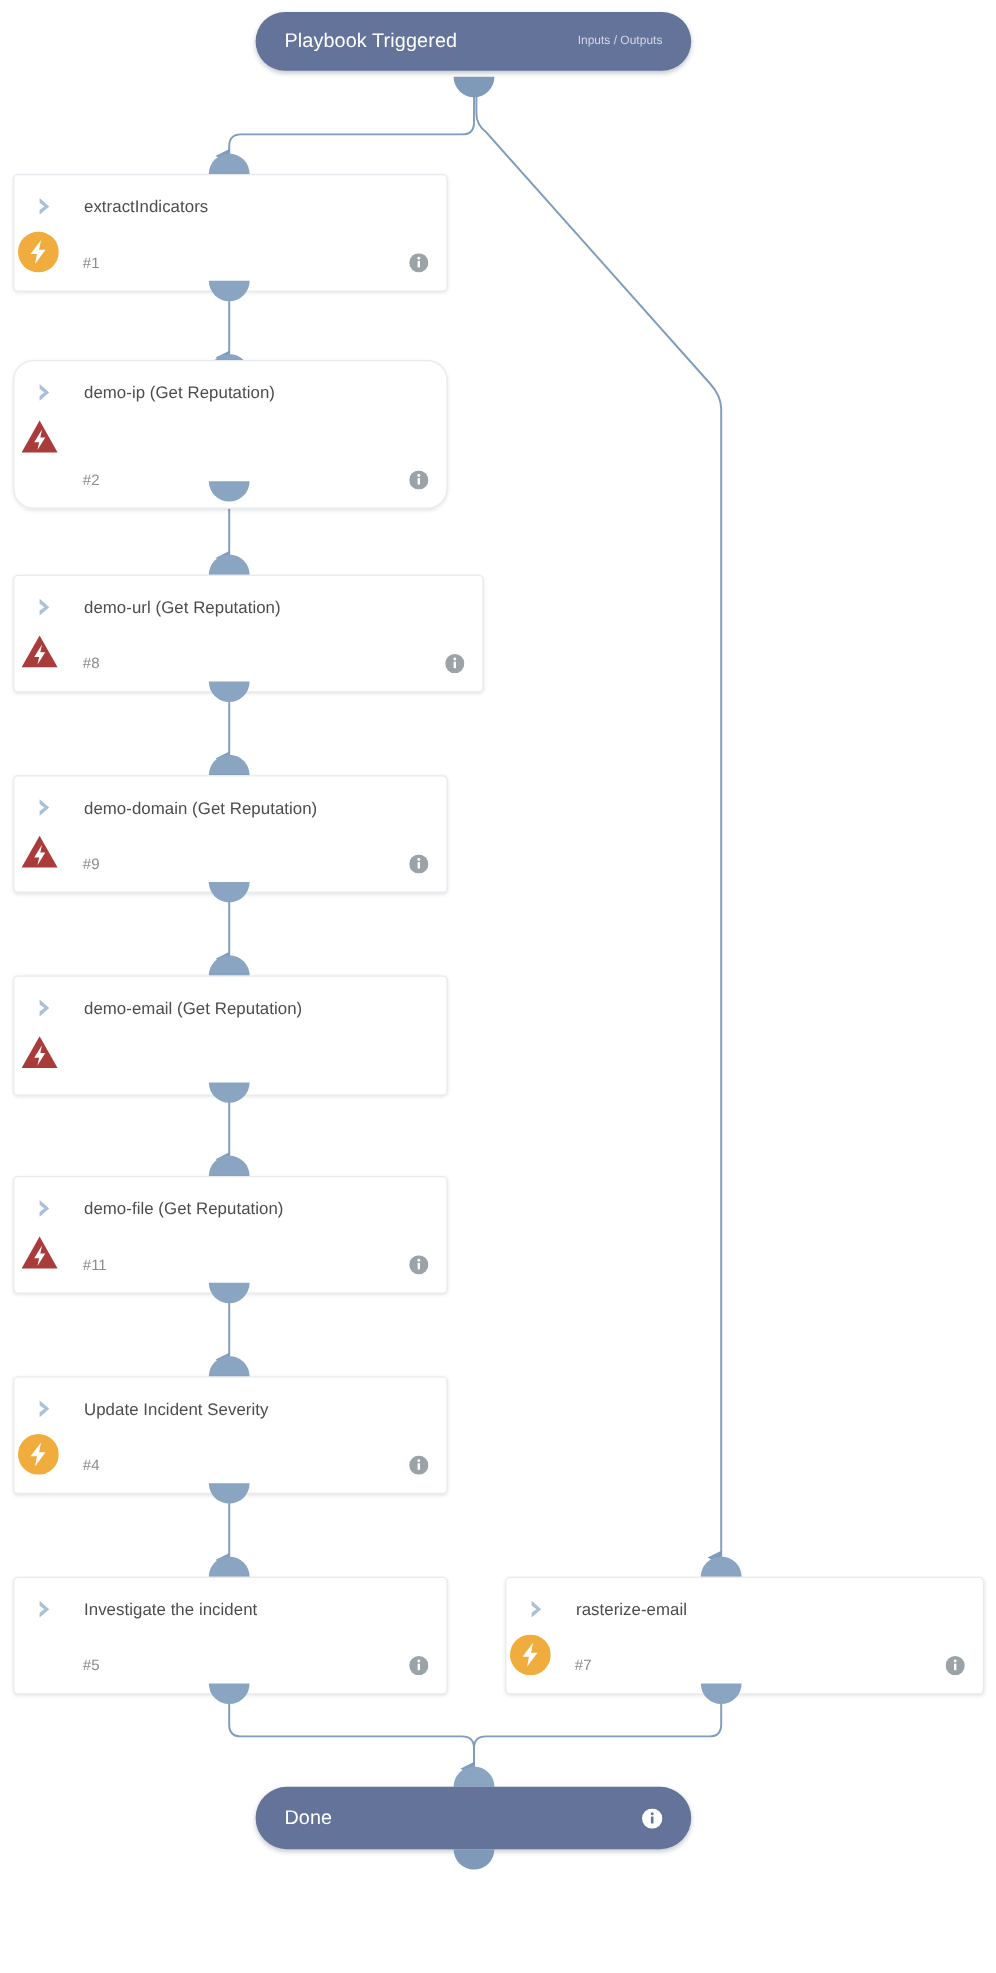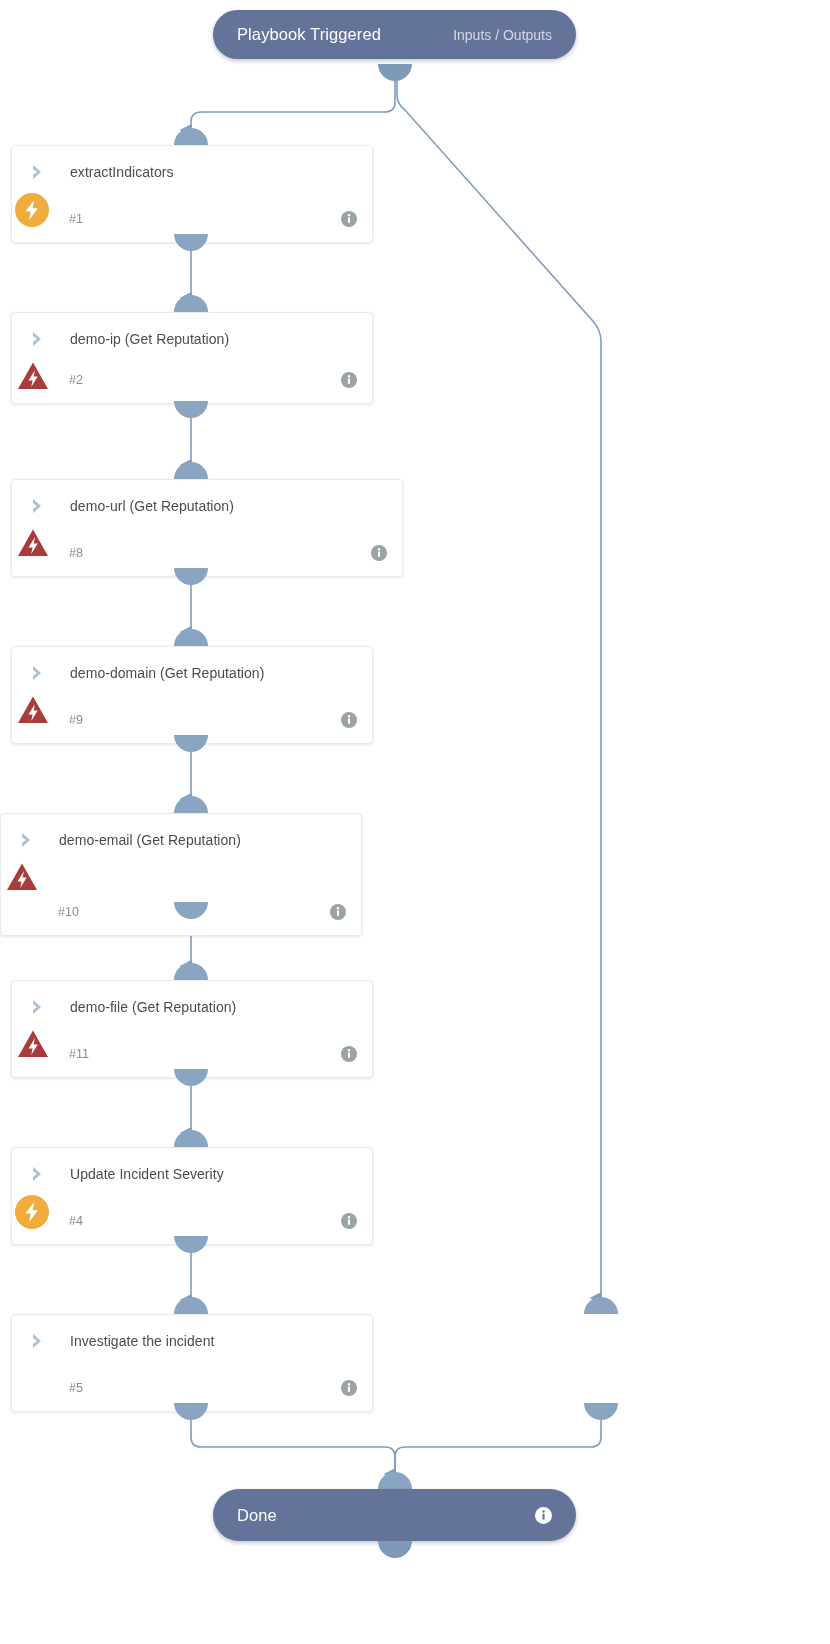--- a/index.html
+++ b/index.html
@@ -44,21 +44,21 @@
     letter-spacing: 0.1px;
     white-space: nowrap;
   }
   .term-right {
     margin-left: auto;
     display: flex;
     align-items: center;
   }
   .term-io {
     color: #d2d8e6;
-    font-size: 14px;
+    font-size: 10px;
     white-space: nowrap;
   }
 
   
   .task-card {
     position: absolute;
     box-sizing: border-box;
     background: #ffffff;
     border: 1px solid #e7eaee;
     border-radius: 4px;
@@ -191,21 +191,21 @@
     <span class="badge" style="left:3px; top:47px;">
       <svg width="34" height="34" viewBox="0 0 34 34">
         <circle cx="17" cy="17" r="17" fill="#f0ad3e"></circle>
         <path d="M19.2 7 L10.5 18.6 L15.8 18.6 L14.2 27 L22.9 15.2 L17.6 15.2 Z" fill="#ffffff"></path>
       </svg>
     </span>
   </div>
   <div class="port port-out" style="left:174px; top:234px;"></div>
 
   <div class="port port-in" style="left:174px; top:295px;"></div>
-  <div class="task-card" style="left:11px; top:312px; width:362px; height:92px;">
+  <div class="task-card" style="left:11px; top:300px; width:362px; height:124px;border-radius:17px;">
     <div class="task-top">
       <svg class="chev" viewBox="0 0 20 20">
         <path d="M5 3 L13 10 L5 17 L5 13 L9 10 L5 7 Z" fill="#a9c0d6"></path>
       </svg>
       <span class="task-title">demo-ip (Get Reputation)</span>
     </div>
     <div class="task-bottom">
       <span class="task-num">#2</span>
       <span class="info-wrap">
         <svg width="16" height="16" viewBox="0 0 16 16">
@@ -272,36 +272,26 @@
     <span class="badge" style="left:5px; top:48px;">
       <svg width="32" height="30" viewBox="0 0 32 30">
         <path d="M16 1.5 L31 28 L1 28 Z" fill="#a93b3b"></path>
         <path d="M18 9 L11.5 19.5 L15.6 19.5 L14.2 26 L20.7 15.5 L16.6 15.5 Z" fill="#ffffff"></path>
       </svg>
     </span>
   </div>
   <div class="port port-out" style="left:174px; top:735px;"></div>
 
   <div class="port port-in" style="left:174px; top:796px;"></div>
-  <div class="task-card" style="left:0; top:813px; width:362px; height:123px;">
+  <div class="task-card" style="left:11px; top:813px; width:362px; height:100px;">
     <div class="task-top">
       <svg class="chev" viewBox="0 0 20 20">
         <path d="M5 3 L13 10 L5 17 L5 13 L9 10 L5 7 Z" fill="#a9c0d6"></path>
       </svg>
       <span class="task-title">demo-email (Get Reputation)</span>
-    </div>
-    <div class="task-bottom">
-      <span class="task-num">#10</span>
-      <span class="info-wrap">
-        <svg width="16" height="16" viewBox="0 0 16 16">
-          <circle cx="8" cy="8" r="8" fill="#9aa3a7"></circle>
-          <rect x="7" y="6.4" width="2" height="5.4" fill="#ffffff"></rect>
-          <circle cx="8" cy="4.2" r="1.2" fill="#ffffff"></circle>
-        </svg>
-      </span>
     </div>
     <span class="badge" style="left:5px; top:48px;">
       <svg width="32" height="30" viewBox="0 0 32 30">
         <path d="M16 1.5 L31 28 L1 28 Z" fill="#a93b3b"></path>
         <path d="M18 9 L11.5 19.5 L15.6 19.5 L14.2 26 L20.7 15.5 L16.6 15.5 Z" fill="#ffffff"></path>
       </svg>
     </span>
   </div>
   <div class="port port-out" style="left:174px; top:902px;"></div>
 
@@ -374,20 +364,44 @@
           <circle cx="8" cy="8" r="8" fill="#9aa3a7"></circle>
           <rect x="7" y="6.4" width="2" height="5.4" fill="#ffffff"></rect>
           <circle cx="8" cy="4.2" r="1.2" fill="#ffffff"></circle>
         </svg>
       </span>
     </div>
   </div>
   <div class="port port-out" style="left:174px; top:1403px;"></div>
 
   <div class="port port-in" style="left:584px; top:1297px;"></div>
+  <div class="task-card" style="left:421px; top:1314px; width:399px; height:98px;">
+    <div class="task-top">
+      <svg class="chev" viewBox="0 0 20 20">
+        <path d="M5 3 L13 10 L5 17 L5 13 L9 10 L5 7 Z" fill="#a9c0d6"></path>
+      </svg>
+      <span class="task-title">rasterize-email</span>
+    </div>
+    <div class="task-bottom">
+      <span class="task-num">#7</span>
+      <span class="info-wrap">
+        <svg width="16" height="16" viewBox="0 0 16 16">
+          <circle cx="8" cy="8" r="8" fill="#9aa3a7"></circle>
+          <rect x="7" y="6.4" width="2" height="5.4" fill="#ffffff"></rect>
+          <circle cx="8" cy="4.2" r="1.2" fill="#ffffff"></circle>
+        </svg>
+      </span>
+    </div>
+    <span class="badge" style="left:3px; top:47px;">
+      <svg width="34" height="34" viewBox="0 0 34 34">
+        <circle cx="17" cy="17" r="17" fill="#f0ad3e"></circle>
+        <path d="M19.2 7 L10.5 18.6 L15.8 18.6 L14.2 27 L22.9 15.2 L17.6 15.2 Z" fill="#ffffff"></path>
+      </svg>
+    </span>
+  </div>
   <div class="port port-out" style="left:584px; top:1403px;"></div>
 
   <div class="port port-in" style="left:378px; top:1472px;"></div>
   <div class="term-node" style="left:213px; top:1489px; width:363px; height:52px;">
     <span class="term-title">Done</span>
     <span class="term-right">
       <svg width="17" height="17" viewBox="0 0 16 16">
         <circle cx="8" cy="8" r="8" fill="#ffffff"></circle>
         <rect x="7" y="6.4" width="2" height="5.4" fill="#64739a"></rect>
         <circle cx="8" cy="4.2" r="1.2" fill="#64739a"></circle>

